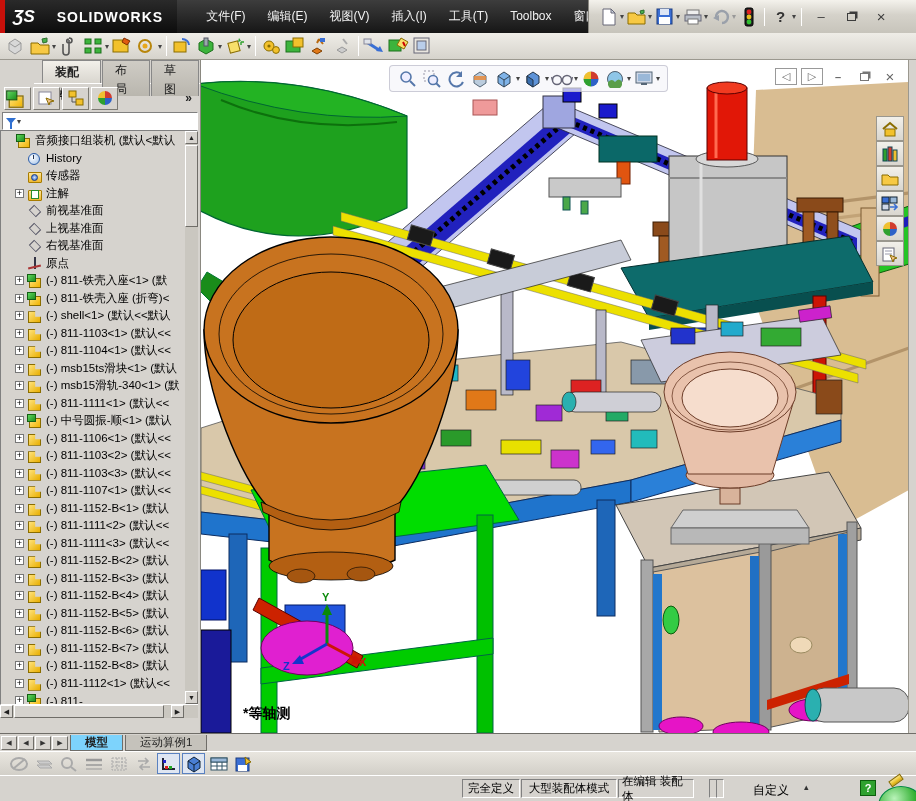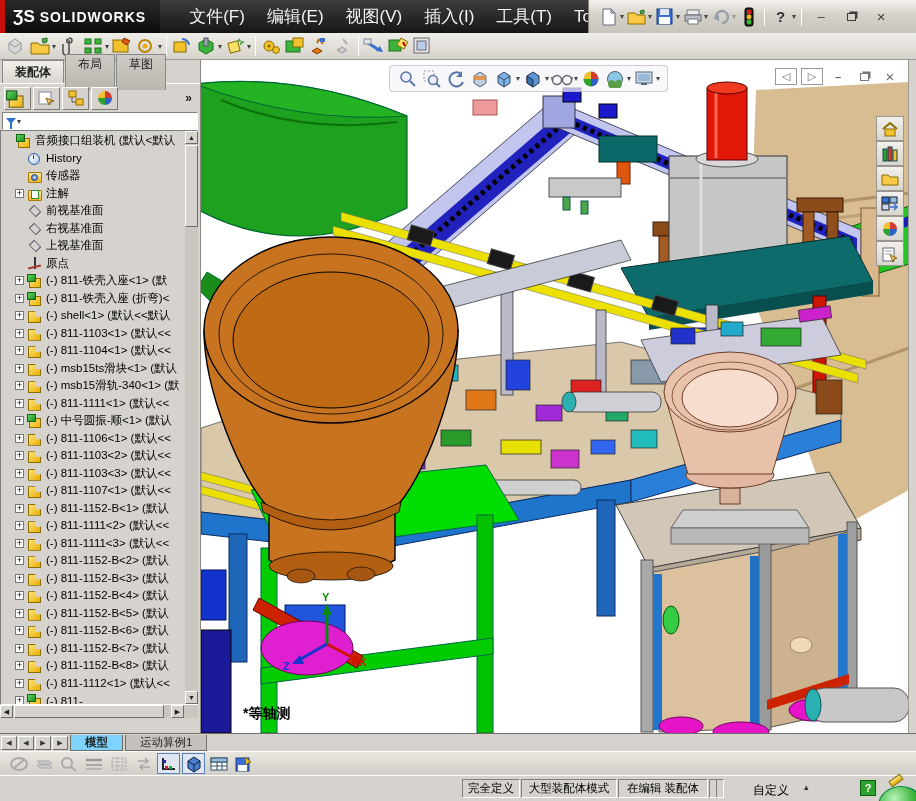--- a/index.html
+++ b/index.html
@@ -5,45 +5,45 @@
   html,body{margin:0;padding:0;width:916px;height:801px;overflow:hidden;
     font-family:"Liberation Sans","DejaVu Sans",sans-serif;font-size:12px;
     background:#d6d3ce;-webkit-font-smoothing:none;}
   *{box-sizing:border-box;}
   .abs{position:absolute;}
   
   #titlebar{position:absolute;left:0;top:0;width:916px;height:33px;
     background:linear-gradient(#3d3d3d,#161616);display:flex;align-items:center;}
   #brand{display:flex;align-items:center;height:33px;padding:0 14px 0 8px;
     border-left:5px solid #c8100a;background:linear-gradient(#2a2a2a,#0c0c0c);}
-  #brand .ds{color:#fff;font-weight:bold;font-size:17px;margin-right:5px;}
+  #brand .ds{color:#fff;font-style:italic;font-weight:bold;font-size:17px;margin-right:22px;}
   #brand .sw{color:#fff;font-weight:bold;letter-spacing:1px;font-size:14px;}
   #menus{display:flex;align-items:center;height:33px;margin-left:18px;}
-  .menu-item{color:#f2f2f2;padding:0 11px;line-height:33px;font-size:17px;cursor:default;}
+  .menu-item{color:#f2f2f2;padding:0 11px;line-height:33px;font-size:12px;cursor:default;}
   #tb-search{width:16px;height:16px;position:relative;margin-left:6px;}
   #tb-search::before{content:"";position:absolute;left:2px;top:2px;width:8px;height:8px;border:2px solid #ddd;border-radius:50%;}
   #tb-search::after{content:"";position:absolute;left:10px;top:11px;width:6px;height:2px;background:#ddd;transform:rotate(40deg);}
   #quickbar{position:absolute;right:0;top:0;height:33px;left:588px;
     background:linear-gradient(#f4f2ec,#d5d2ca 45%,#c7c4bb);display:flex;align-items:center;
     border-left:1px solid #8a8880;padding-left:8px;}
   .qi{width:21px;height:20px;margin:0 1px;display:flex;align-items:center;justify-content:center;}
   .dd{font-size:8px;color:#444;margin:0 1px 0 0;}
   .dd-dim{color:#999;}
   .qsep{width:1px;height:18px;background:#a9a69e;margin:0 4px;border-right:1px solid #fff;}
   .winbtn{width:26px;height:18px;margin:0 2px;color:#3c3c3c;display:flex;align-items:center;justify-content:center;font-size:13px;}
   .winbtn .rbox{width:9px;height:8px;border:1.5px solid #3c3c3c;box-shadow:2px -2px 0 -0.5px #3c3c3c;}
   
   #toolbar2{position:absolute;left:0;top:33px;width:916px;height:27px;
     background:linear-gradient(#efede7,#d6d3cc);border-bottom:1px solid #9b988f;
     display:flex;align-items:center;padding-left:4px;}
   .ti{width:22px;height:22px;margin:0 1px;display:flex;align-items:center;justify-content:center;}
   .tsep{width:1px;height:20px;background:#a9a69e;margin:0 3px;border-right:1px solid #fff;}
   
   #panel{position:absolute;left:0;top:60px;width:200px;height:673px;background:#d6d3ce;}
-  #ptabs{height:24px;display:flex;align-items:center;padding-left:2px;border-bottom:1px solid #fff;}
+  #ptabs{height:24px;display:flex;align-items:flex-start;padding-left:8px;border-bottom:1px solid #fff;margin-left:34px;}
   .ptab{height:36px;line-height:19px;padding:0 12px;font-size:12px;color:#222;
     border:1px solid #888;border-bottom:none;background:linear-gradient(#cfccc5,#b9b6ae);margin-right:1px;}
   .ptab.active{background:linear-gradient(#f2f0ea,#d9d6cf);height:23px;line-height:22px;font-weight:bold;}
   #cmrow{height:28px;display:flex;align-items:center;padding:2px 4px;}
   .cmbtn{width:27px;height:23px;border:1px solid;border-color:#fff #7d7b74 #7d7b74 #fff;
     background:#d6d3ce;margin-right:2px;display:flex;align-items:center;justify-content:center;}
   #cm-overflow{margin-left:auto;color:#222;font-size:12px;font-weight:bold;padding-right:4px;}
   #filterrow{height:18px;margin:0 2px;border:1px solid;border-color:#808080 #fff #fff #808080;
     background:#fff;display:flex;align-items:center;padding-left:3px;}
   .funnel{width:0;height:0;border-left:5px solid transparent;border-right:5px solid transparent;
@@ -385,27 +385,27 @@
 
       <div class="trow ind1">
         <span class="tplus"></span>
         <span class="tico ic-plane"></span>
         <span class="tlabel">前视基准面</span>
       </div>
 
       <div class="trow ind1">
         <span class="tplus"></span>
         <span class="tico ic-plane"></span>
-        <span class="tlabel">右视基准面</span>
+        <span class="tlabel">上视基准面</span>
       </div>
 
       <div class="trow ind1">
         <span class="tplus"></span>
         <span class="tico ic-plane"></span>
-        <span class="tlabel">上视基准面</span>
+        <span class="tlabel">右视基准面</span>
       </div>
 
       <div class="trow ind1">
         <span class="tplus"></span>
         <span class="tico ic-origin"></span>
         <span class="tlabel">原点</span>
       </div>
 
       <div class="trow ind1">
         <span class="tplus">+</span>
@@ -990,21 +990,21 @@
         <rect x="1" y="2" width="13" height="13" fill="#3b6fd4" stroke="#1c3c80"></rect>
         <rect x="3" y="9" width="9" height="6" fill="#fff"></rect>
         <path d="M10,1 l6,5 -3,1 -2,2 z" fill="#f0c030" stroke="#8a6d00"></path>
       </svg>
     </span>
 </div>
 
 <div id="statusbar">
   <span class="scell" style="left:462px;width:58px;">完全定义</span>
   <span class="scell" style="left:521px;width:96px;">大型装配体模式</span>
-  <span class="scell" style="left:618px;width:90px;">在编辑  装配体</span>
+  <span class="scell" style="left:618px;width:76px;">在编辑  装配体</span>
   <span class="scell" style="left:709px;width:6px;"></span>
   <span class="scell" style="left:716px;width:6px;"></span>
   <span class="abs" style="left:753px;top:6px;text-align:right;">自定义</span>
   <span class="abs" style="left:804px;top:6px;font-size:9px;color:#333;">▴</span>
   <span class="abs" style="left:860px;top:4px;width:16px;height:16px;background:#2fa12f;border:1px solid #0c5c0c;color:#fff;font-weight:bold;display:flex;align-items:center;justify-content:center;font-size:11px;">?</span>
 </div>
 <div id="sphere"></div>
 <div id="pencil"></div>
 
 </body></html>

